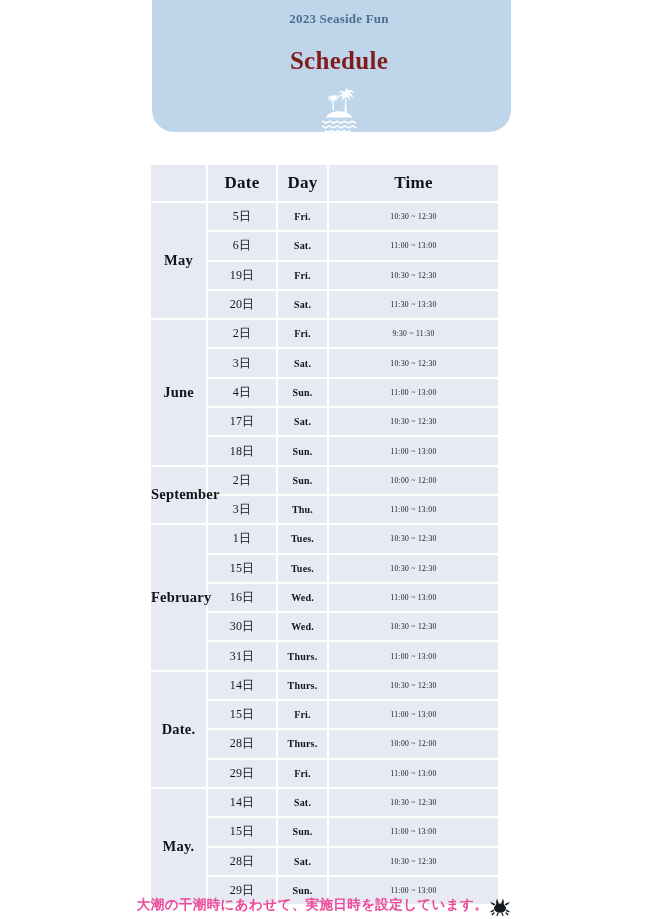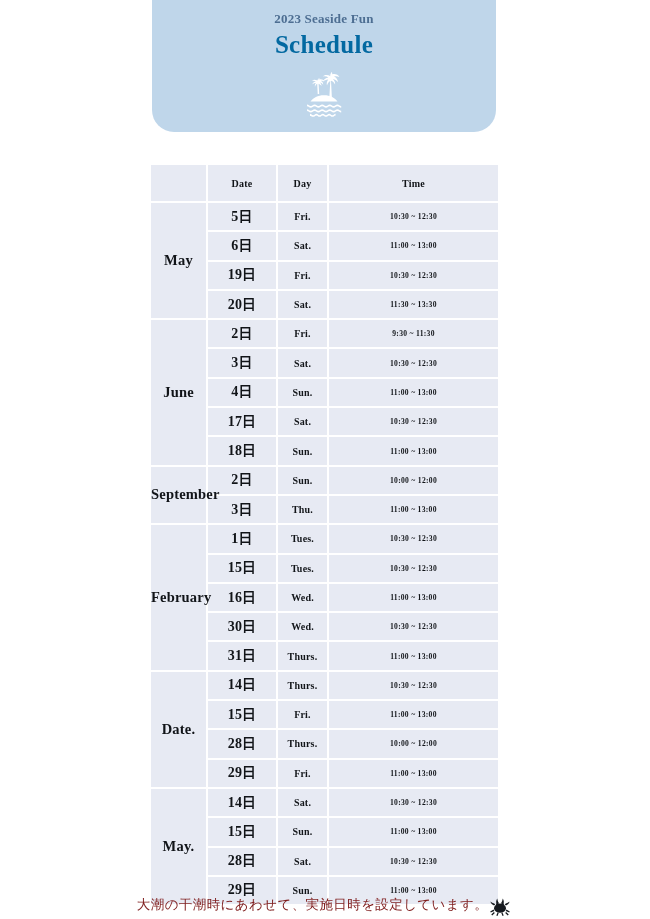--- a/index.html
+++ b/index.html
@@ -6,31 +6,31 @@
   body{
     width:650px;height:919px;background:#ffffff;
     font-family:"Liberation Serif", serif;
     overflow:hidden;position:relative;
   }
   
   .banner{
     position:absolute;left:152px;top:0;width:344px;height:132px;
     background:#bfd6ea;
     border-bottom-left-radius:22px;border-bottom-right-radius:22px;
-    display:flex;flex-direction:column;align-items:center;
+    display:flex;flex-direction:column;align-items:center;padding-left:15px;
   }
   .banner-sub{
     margin-top:11px;
     font-size:13px;font-weight:700;letter-spacing:.2px;
     color:#4d6e92;font-family:"Liberation Serif", serif;
   }
   .banner-title{
-    margin-top:4px;
+    margin-top:20px;
     font-size:25px;font-weight:700;letter-spacing:.3px;
-    color:#0369a1;font-family:"Liberation Serif", serif;
+    color:#7f1d1d;font-family:"Liberation Serif", serif;
   }
   .banner-icon{margin-top:12px;width:44px;height:46px;display:block;}
 
   
   .sched{
     position:absolute;left:151px;top:165px;width:347px;
     border-collapse:separate;border-spacing:0;
     table-layout:fixed;
   }
   .sched col.c-month{width:57px;}
@@ -42,41 +42,41 @@
     background:#e7eaf3;
     border-right:2px solid #ffffff;
     border-bottom:2px solid #ffffff;
     padding:0;
     text-align:center;
     vertical-align:middle;
     color:#111418;
   }
   .sched th:last-child,.sched td:last-child{border-right:none;}
 
-  .hdr-cell{height:36px;font-size:10px;font-weight:700;letter-spacing:.3px;}
+  .hdr-cell{height:36px;font-size:17px;font-weight:700;letter-spacing:.3px;}
   .hdr-blank{height:36px;}
 
   .month-cell{
     font-size:14.5px;font-weight:700;letter-spacing:.2px;
     color:#14181d;
     margin-left:24px;
   }
   .row-cell{height:27.3px;}
-  .date-cell{font-size:14px;font-weight:700;color:#3a3f48;letter-spacing:.2px;}
+  .date-cell{font-size:12px;font-weight:400;color:#3a3f48;letter-spacing:.2px;}
   .day-cell {font-size:10px;font-weight:700;color:#14181d;letter-spacing:.2px;}
-  .time-cell{font-size:7.6px;font-weight:700;color:#2b3037;letter-spacing:.3px;}
+  .time-cell{font-size:7.6px;font-weight:400;color:#2b3037;letter-spacing:.3px;}
 
   
   .footer{
     position:absolute;left:0;top:893px;width:650px;
     display:flex;align-items:center;justify-content:center;
   }
   .footer-text{
     font-family:"DejaVu Sans", sans-serif;
-    font-size:13.5px;font-weight:400;color:#7f1d1d;letter-spacing:.4px;
+    font-size:13.5px;font-weight:700;color:#ec4899;letter-spacing:.4px;
     white-space:nowrap;
   }
   .footer-icon{width:26px;height:24px;margin-left:-1px;display:block;}
 </style>
 </head>
 <body>
 
 <div class="banner">
   <div class="banner-sub">2023 Seaside Fun</div>
   <div class="banner-title">Schedule</div>

